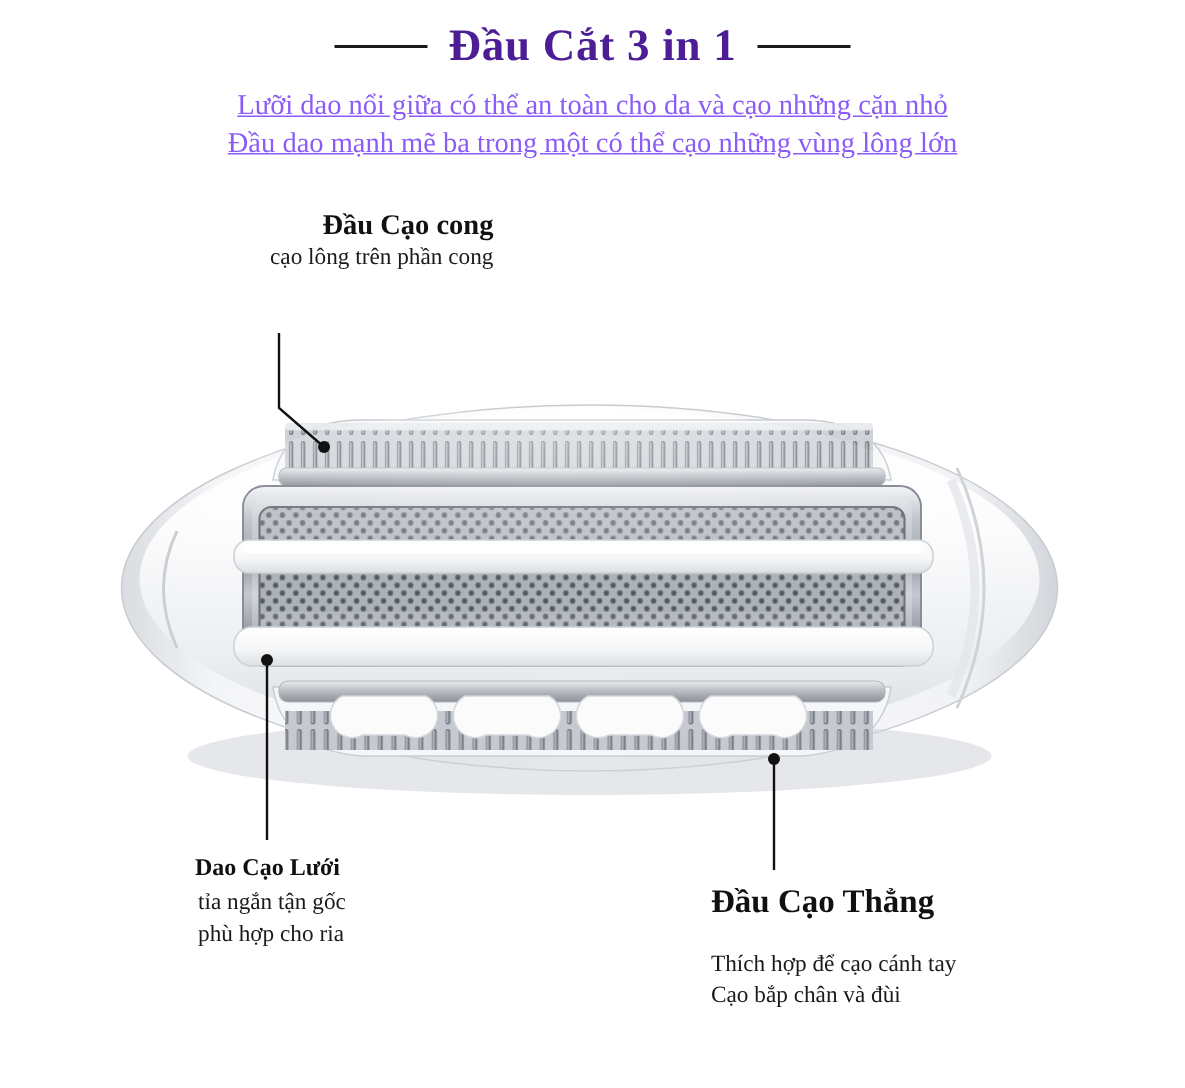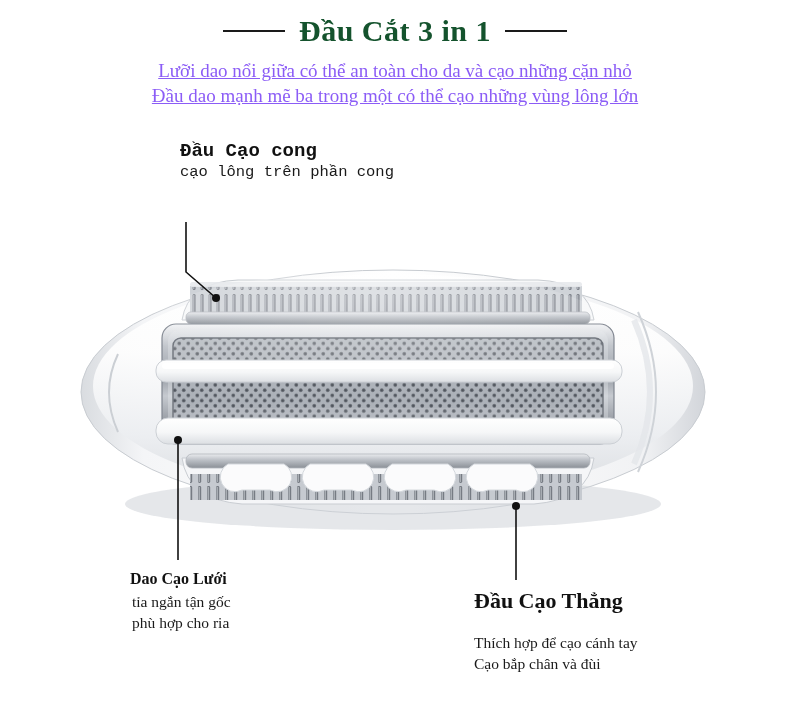--- a/index.html
+++ b/index.html
@@ -35,21 +35,21 @@
     gap: 14px;
   }
   .title-rule {
     width: 62px;
     height: 2px;
     background: #1a1a1a;
   }
   .title-text {
     font-size: 30px;
     font-weight: bold;
-    color: #14532d;
+    color: #4c1d95;
     letter-spacing: 0.5px;
     white-space: nowrap;
   }
   .subtitle {
     margin-top: 10px;
     font-size: 19px;
     color: #8b5cf6;
     line-height: 1.32;
     text-decoration: underline;
   }
@@ -65,22 +65,21 @@
     font-size: 15.5px;
     color: #1a1a1a;
     line-height: 1.35;
     white-space: nowrap;
   }
 
   #callout-curved {
     position: absolute;
     left: 180px;
     top: 140px;
-    text-align: left;
-    font-family: Liberation Mono, monospace;
+    text-align: right;
   }
   #callout-curved .callout-title { font-size: 19px; }
 
   #callout-foil {
     position: absolute;
     left: 130px;
     top: 570px;
     text-align: left;
   }
   #callout-foil .callout-title { font-size: 16px; }

